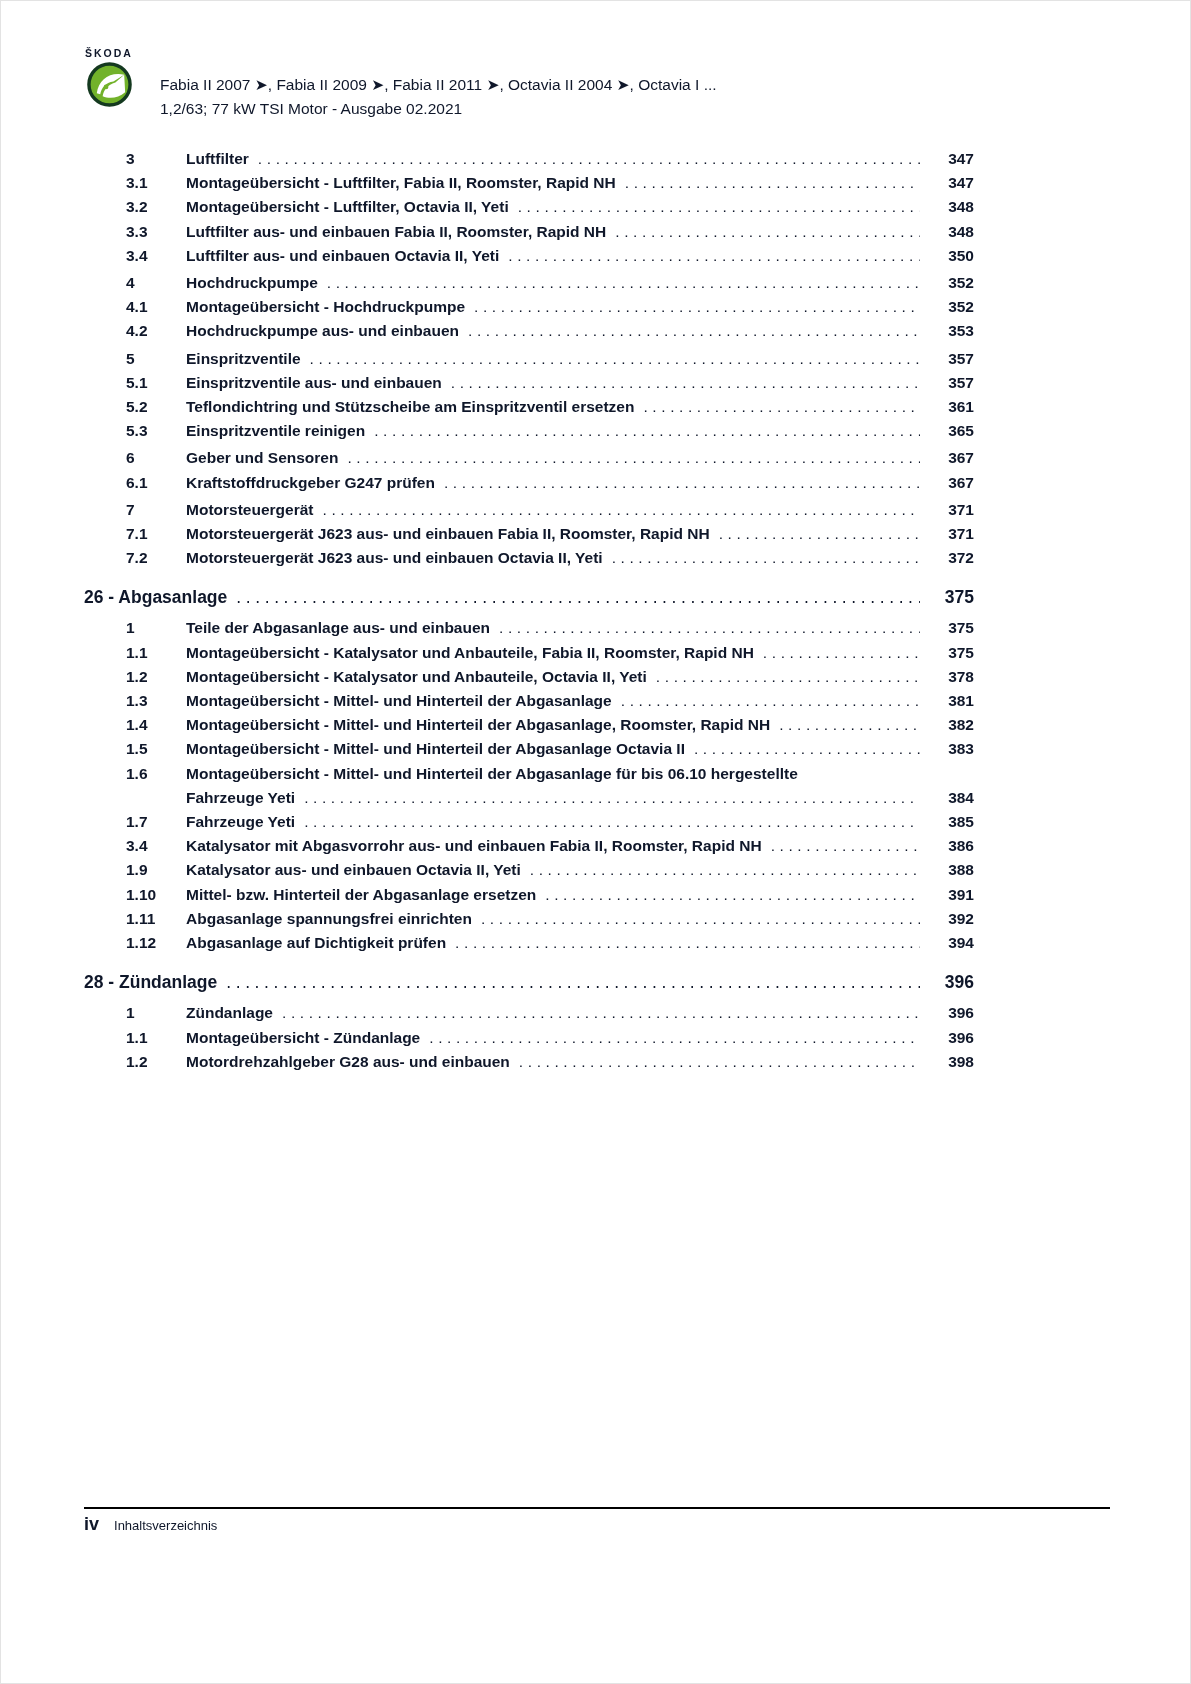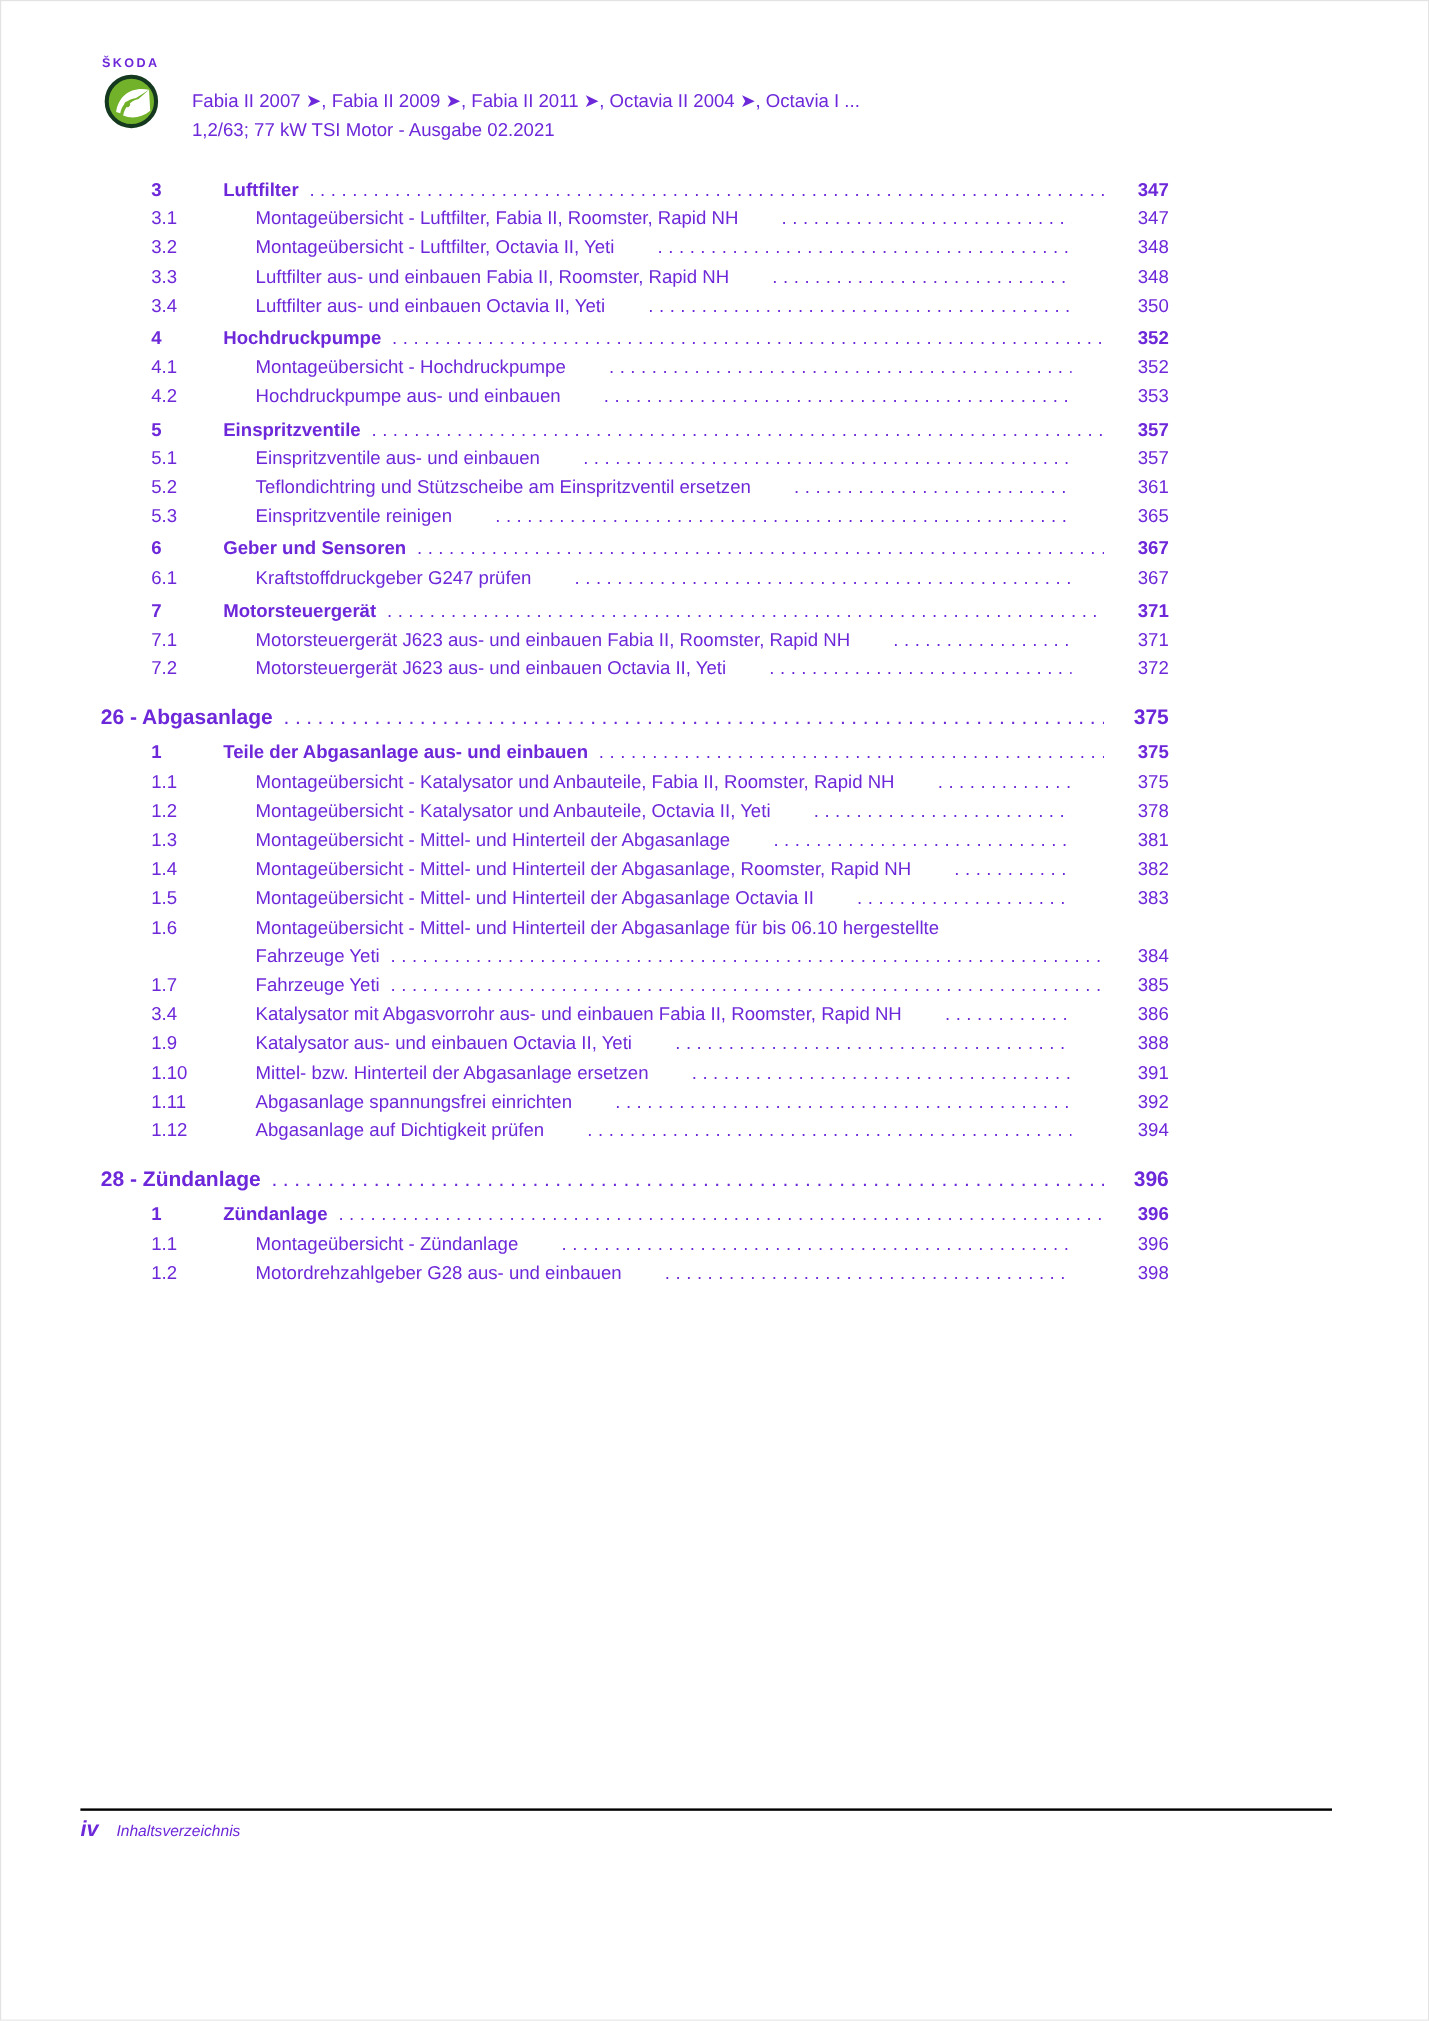--- a/index.html
+++ b/index.html
@@ -4,48 +4,48 @@
 <style>
   html,body { margin:0; padding:0; background:#ffffff; }
   .page {
     position:relative;
     width:1191px; height:1684px;
     box-sizing:border-box;
     background:#ffffff;
     border:1px solid #e3e3e3;
     padding:46px 81px 0 83px;
     font-family:"Liberation Sans","DejaVu Sans",sans-serif;
-    color:#6d28d9;
+    color:#0f172a;
   }
   
   .header { display:flex; align-items:flex-start; }
   .brand-col { width:50px; text-align:center; }
   .brand { font-size:10.5px; font-weight:bold; letter-spacing:2px; margin-bottom:2px; }
   .logo { display:block; margin:0 auto; }
   .head-text { margin-left:26px; padding-top:26px; font-size:15.5px; line-height:24px; }
   
   .toc { margin-top:26px; width:890px; }
   .row { display:flex; align-items:baseline; line-height:24.2px; font-size:15.5px; }
   .row.section { font-weight:bold; margin-top:3px; }
-  .row.sub { font-weight:normal;gap:27px; }
+  .row.sub { font-weight:bold; }
   .row.section, .row.sub { padding-left:42px; }
   .row.chapter { font-weight:bold; font-size:17.5px; margin-top:14px; margin-bottom:6px; line-height:26px;justify-content:center; }
   .num { flex:0 0 60px; }
   .t { white-space:nowrap; }
   .dots { flex:1 1 auto; overflow:hidden; white-space:nowrap; margin:0 6px 0 9px; font-weight:400; }
   .dots::before {
     content:"..........................................................................................................................................................................................................";
     letter-spacing:4.6px;
   }
   .pg { flex:0 0 48px; text-align:right; }
   .body { flex:1 1 auto; display:block; min-width:0; }
   .wrapline { display:block; }
   .line2 { display:flex; align-items:baseline; }
   
-  .footer { position:absolute; left:66px; right:80px; top:1506px;font-style:italic; }
+  .footer { position:absolute; left:83px; right:80px; top:1506px; }
   .rule { border-top:2px solid #000; }
   .foot-row { display:flex; align-items:baseline; margin-top:5px; }
   .foot-page { font-size:18px; font-weight:bold; }
   .foot-title { font-size:13px; margin-left:15px; }
 </style>
 </head>
 <body>
 
 <div class="page">
 

